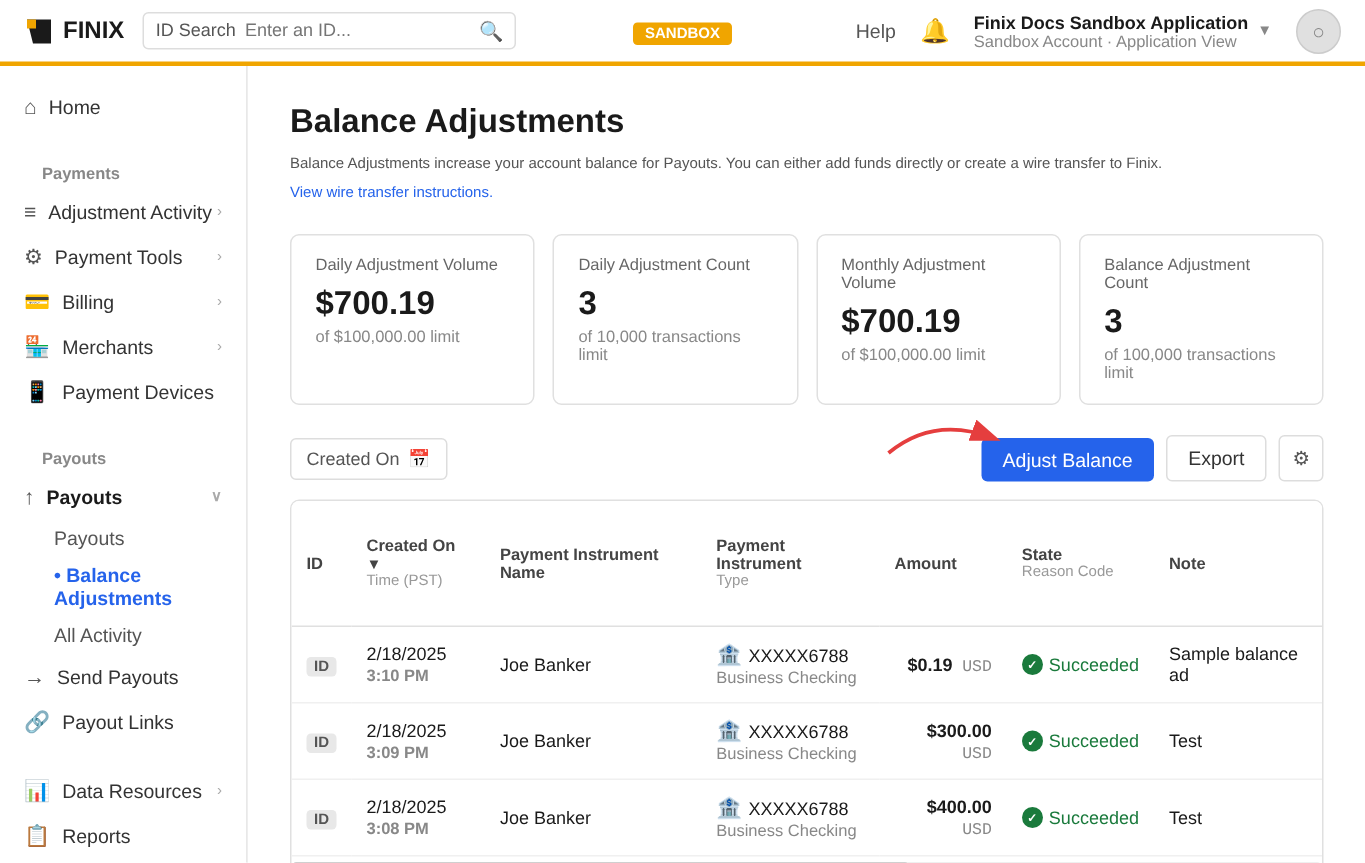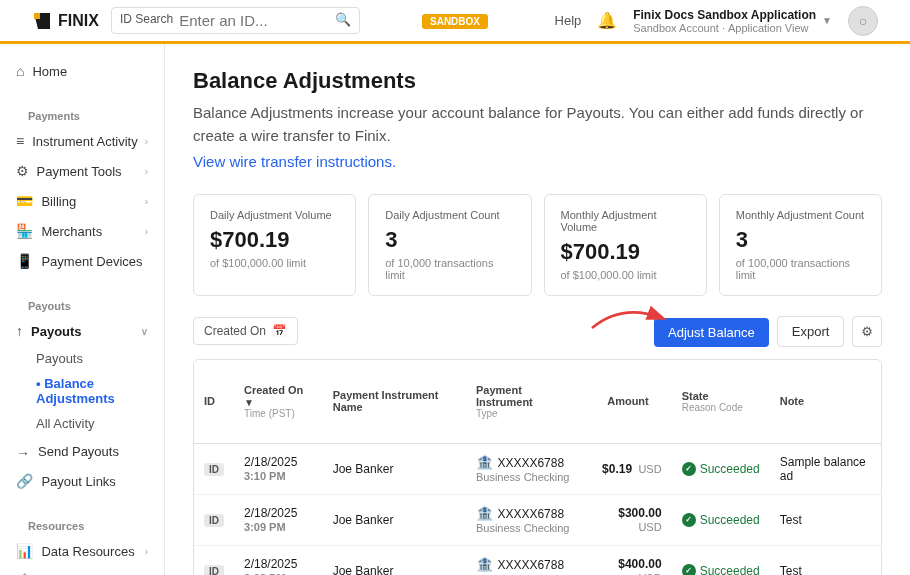--- a/index.html
+++ b/index.html
@@ -1,19 +1,19 @@
 <!DOCTYPE html>
 <html><head>
   <meta charset="utf-8">
   <style>
     * { box-sizing: border-box; margin: 0; padding: 0; }
     body { font-family: -apple-system, BlinkMacSystemFont, 'Segoe UI', sans-serif; font-size: 13px; color: #1a1a1a; background: #f5f5f5; display: flex; flex-direction: column; height: 575px; overflow: hidden; }
 
     
-    .topbar { display: flex; align-items: center; justify-content: space-between; background: #fff; border-bottom: 3px solid #f0a500; height: 44px; padding: 0 32px; flex-shrink: 0; }
+    .topbar { display: flex; align-items: center; justify-content: space-between; background: #fff; border-bottom: 3px solid #f0a500; height: 44px; padding: 0 16px; flex-shrink: 0; }
     .topbar-left { display: flex; align-items: center; gap: 12px; }
     .topbar-right { display: flex; align-items: center; gap: 16px; }
     .logo { display: flex; align-items: center; gap: 6px; font-weight: 700; font-size: 16px; color: #1a1a1a; }
     .id-search { display: flex; align-items: flex-start; gap: 6px; border: 1px solid #ddd; border-radius: 4px; padding: 4px 8px; background: #fff; min-width: 220px; }
     .id-search input { border: none; outline: none; font-size: 12px; color: #888; width: 170px; }
     .sandbox-badge { background: #f0a500; color: #fff; font-size: 10px; font-weight: 700; padding: 2px 8px; border-radius: 3px; }
     .topbar-help { font-size: 13px; color: #555; cursor: pointer; }
     .bell-icon { font-size: 16px; color: #555; cursor: pointer; }
     .account-info { display: flex; align-items: center; gap: 6px; font-size: 12px; cursor: pointer; }
     .account-info .app-name { font-weight: 600; font-size: 12px; }
@@ -32,21 +32,21 @@
     .sidebar-item .item-left { display: flex; align-items: center; gap: 8px; }
     .sidebar-item .icon { font-size: 14px; color: #555; }
     .sidebar-divider { height: 1px; background: #e8e8e8; margin: 8px 0; }
     .sub-item { padding: 5px 16px 5px 36px; cursor: pointer; font-size: 13px; color: #555; }
     .sub-item.current { color: #2563eb; font-weight: 600; }
     .sub-item.current::before { content: '• '; color: #2563eb; }
 
     
     .content { flex: 1; overflow-y: auto; padding: 24px 28px; background: #fff; }
     .page-title { font-size: 22px; font-weight: 700; color: #1a1a1a; margin-bottom: 8px; }
-    .page-desc { font-size: 15px; color: #555; line-height: 1.5; margin-bottom: 20px; display: flex; gap: 4px; flex-wrap: wrap; }
+    .page-desc { font-size: 10px; color: #555; line-height: 1.5; margin-bottom: 20px; display: flex; gap: 4px; flex-wrap: wrap; }
     .link-blue { color: #2563eb; text-decoration: none; cursor: pointer; }
 
     
     .stats-row { display: flex; gap: 12px; margin-bottom: 20px; }
     .stat-card { flex: 1; border: 1px solid #e0e0e0; border-radius: 6px; padding: 14px 16px; background: #fff; }
     .stat-label { font-size: 11px; color: #666; margin-bottom: 6px; }
     .stat-value { font-size: 22px; font-weight: 700; color: #1a1a1a; margin-bottom: 4px; }
     .stat-sub { font-size: 11px; color: #888; }
 
     
@@ -54,52 +54,52 @@
     .toolbar-left { display: flex; align-items: center; gap: 8px; }
     .date-filter { display: flex; align-items: center; gap: 6px; border: 1px solid #ddd; border-radius: 4px; padding: 6px 10px; background: #fff; font-size: 12px; color: #555; cursor: pointer; }
     .toolbar-right { display: flex; align-items: flex-end; gap: 8px; position: relative; }
     .btn-adjust { background: #2563eb; color: #fff; border: none; border-radius: 4px; padding: 7px 14px; font-size: 13px; font-weight: 500; cursor: pointer; }
     .btn-export { background: #fff; color: #333; border: 1px solid #ddd; border-radius: 4px; padding: 7px 14px; font-size: 13px; cursor: pointer; }
     .btn-settings { background: #fff; color: #555; border: 1px solid #ddd; border-radius: 4px; padding: 7px 8px; font-size: 13px; cursor: pointer; }
 
     
     .data-table { width: 100%; border-collapse: collapse; font-size: 12px; }
     .data-table th { text-align: left; padding: 24px 10px; color: #444; font-weight: 600; font-size: 11px; border-bottom: 1px solid #e0e0e0; background: #fff; }
-    .data-table th.right { text-align: center; }
+    .data-table th.right { text-align: left; }
     .data-table td { padding: 10px 10px; border-bottom: 1px solid #f0f0f0; vertical-align: middle; }
     .data-table td.right { text-align: right; }
     .th-sub { font-weight: 400; color: #999; font-size: 10px; display: block; }
     .id-badge { background: #e8e8e8; border-radius: 3px; padding: 1px 5px; font-size: 10px; color: #555; font-weight: 600; }
     .date-main { font-weight: 500; color: #1a1a1a; text-align: right; }
     .date-time { color: #888; font-size: 11px; font-weight: bold; }
     .bank-icon { font-size: 14px; margin-right: 4px; }
     .instrument-name { font-size: 11px; color: #888; }
     .amount-val { font-weight: 600; color: #1a1a1a; }
-    .currency { color: #888; font-size: 11px; margin-left: 3px; }
+    .currency { color: #888; font-size: 11px; margin-left: 3px; font-family: Liberation Mono, monospace; }
     .success-badge { display: flex; align-items: center; gap: 4px; color: #1a7a3c; font-size: 12px; }
     .success-dot { width: 14px; height: 14px; border-radius: 50%; background: #1a7a3c; display: flex; align-items: center; justify-content: center; }
     .success-dot::after { content: '✓'; color: #fff; font-size: 8px; font-weight: 700; }
     .scrollbar-track { height: 6px; background: #e0e0e0; border-radius: 3px; margin-top: 4px; }
     .scrollbar-thumb { height: 6px; width: 60%; background: #b0b0b0; border-radius: 3px; }
   </style>
 </head>
 <body>
 
 <div class="topbar">
   <div class="topbar-left">
     <div class="logo">
       <svg width="20" height="20" viewBox="0 0 20 20">
         <polygon points="2,2 18,2 18,18 6,18" fill="#1a1a1a"></polygon>
         <polygon points="2,2 8,2 8,8 2,8" fill="#f0a500"></polygon>
       </svg>
       <span>FINIX</span>
     </div>
     <div class="id-search">
       <span style="font-size:12px;color:#555;font-weight:500;">ID Search</span>
-      <input type="text" style="border: none; outline: none; font-size: 15px; color: rgb(136, 136, 136); width: 150px;" placeholder="Enter an ID...">
+      <input type="text" style="border: none; outline: none; font-size: 12px; color: rgb(136, 136, 136); width: 150px;" placeholder="Enter an ID...">
       <span style="color:#aaa;font-size:13px;">🔍</span>
     </div>
   </div>
   <div style="position:absolute;left:50%;transform:translateX(-50%);">
     <span class="sandbox-badge">SANDBOX</span>
   </div>
   <div class="topbar-right">
     <span class="topbar-help">Help</span>
     <span class="bell-icon">🔔</span>
     <div class="account-info">
@@ -122,21 +122,21 @@
         <span>Home</span>
       </div>
     </div>
 
     <div class="sidebar-divider"></div>
     <div class="sidebar-section-label">Payments</div>
 
     <div class="sidebar-item">
       <div class="item-left">
         <span class="icon">≡</span>
-        <span>Instrument Activity</span>
+        <span>Adjustment Activity</span>
       </div>
       <span style="font-size:10px;color:#aaa;">›</span>
     </div>
     <div class="sidebar-item">
       <div class="item-left">
         <span class="icon">⚙</span>
         <span>Payment Tools</span>
       </div>
       <span style="font-size:10px;color:#aaa;">›</span>
     </div>
@@ -182,21 +182,20 @@
       </div>
     </div>
     <div class="sidebar-item">
       <div class="item-left">
         <span class="icon">🔗</span>
         <span>Payout Links</span>
       </div>
     </div>
 
     <div class="sidebar-divider"></div>
-    <div class="sidebar-section-label">Resources</div>
 
     <div class="sidebar-item">
       <div class="item-left">
         <span class="icon">📊</span>
         <span>Data Resources</span>
       </div>
       <span style="font-size:10px;color:#aaa;">›</span>
     </div>
     <div class="sidebar-item">
       <div class="item-left">
@@ -227,21 +226,21 @@
         <div class="stat-label">Daily Adjustment Count</div>
         <div class="stat-value">3</div>
         <div class="stat-sub">of 10,000 transactions limit</div>
       </div>
       <div class="stat-card">
         <div class="stat-label">Monthly Adjustment Volume</div>
         <div class="stat-value">$700.19</div>
         <div class="stat-sub">of $100,000.00 limit</div>
       </div>
       <div class="stat-card">
-        <div class="stat-label">Monthly Adjustment Count</div>
+        <div class="stat-label">Balance Adjustment Count</div>
         <div class="stat-value">3</div>
         <div class="stat-sub">of 100,000 transactions limit</div>
       </div>
     </div>
 
     <div class="table-toolbar">
       <div class="toolbar-left">
         <div class="date-filter">
           <span>Created On</span>
           <span>📅</span>

